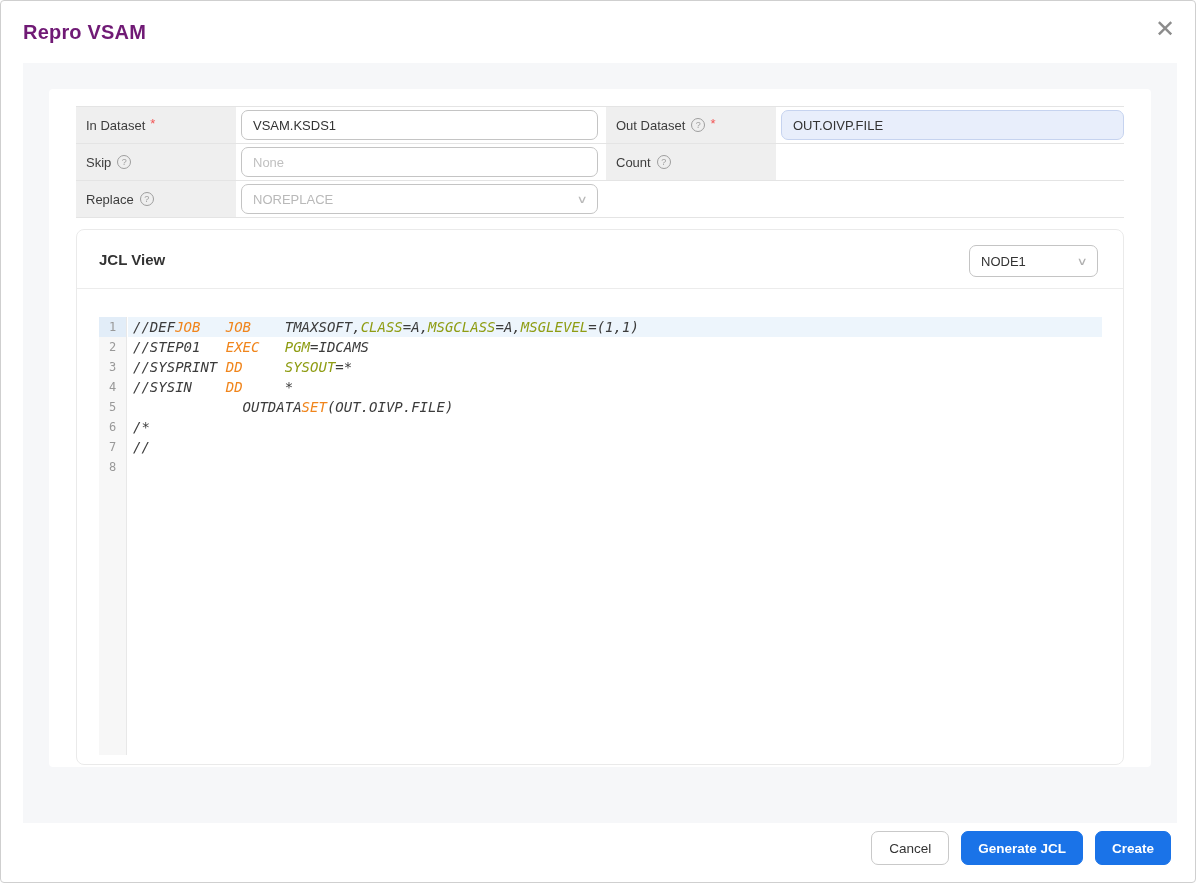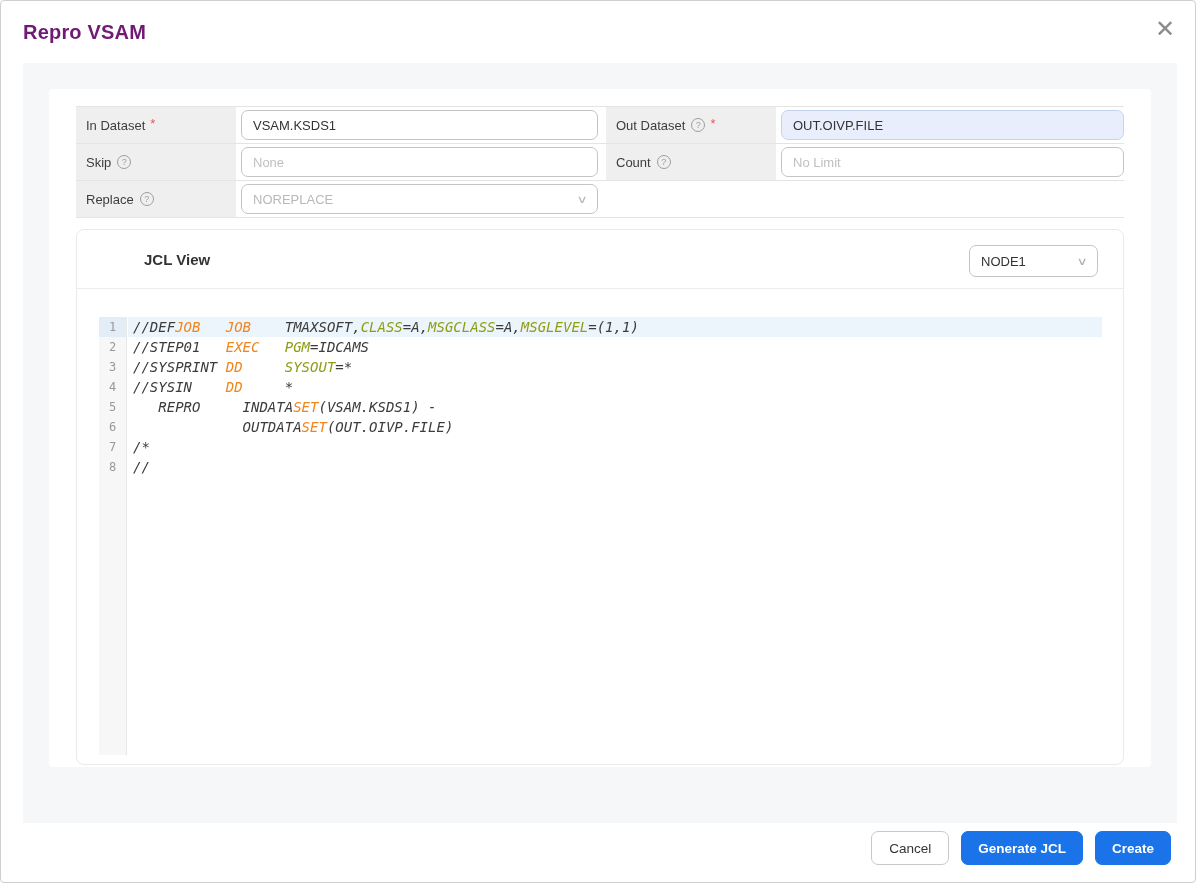--- a/index.html
+++ b/index.html
@@ -30,21 +30,21 @@
   .fld{display:flex;align-items:center;padding-left:5px;}
   .fld input{width:100%;height:30px;border:1px solid #c4c4c4;border-radius:7px;padding:12px 11px;font-size:13px;color:#333;background:#fff;outline:none;font-family:"Liberation Sans",sans-serif;}
   .fld input::placeholder{color:#c0c0c0;}
   .fld input.filled-focus{background:var(--focus-field-bg);border-color:#c6d3ef;}
   .selectbox{width:100%;height:30px;border:1px solid #c4c4c4;border-radius:7px;padding:0 11px;font-size:13px;color:#b9b9b9;background:#fff;display:flex;align-items:center;justify-content:space-between;cursor:pointer;}
   .chev{color:#b9b9b9;font-size:11px;transform:scaleX(1.4);}
 
   
   .jcl-card{position:absolute;left:27px;top:140px;width:1048px;height:536px;border:1px solid #eaeaea;border-radius:8px;background:#fff;}
   .jcl-header{position:relative;height:59px;border-bottom:1px solid #ececec;}
-  .jcl-title{position:absolute;left:22px;top:50%;transform:translateY(-50%);font-size:15px;font-weight:700;color:#333;margin-left:45px;}
+  .jcl-title{position:absolute;left:22px;top:50%;transform:translateY(-50%);font-size:15px;font-weight:700;color:#333;}
   .node-select{position:absolute;right:25px;top:15px;width:129px;height:32px;border:1px solid #c4c4c4;border-radius:7px;padding:0 11px;font-size:13px;color:#333;display:flex;align-items:center;justify-content:space-between;cursor:pointer;background:#fff;}
   .node-select .chev{color:#b0b0b0;}
 
   
   .editor{position:absolute;left:22px;top:87px;width:1003px;height:438px;font-family:"DejaVu Sans Mono","Liberation Mono",monospace;}
   .gutter{position:absolute;left:0;top:0;bottom:0;width:28px;background:#f7f7f7;border-right:1px solid #e8e8e8;}
   .gnum{height:20px;line-height:20px;font-size:12px;color:#999;text-align:center;}
   .gnum.hl{background:var(--gutter-highlight);}
   .code{position:absolute;left:29px;top:0;right:0;font-style:italic;}
   .cline{height:20px;line-height:20px;font-size:14px;white-space:pre;padding-left:5px;color:var(--tok-default);}
@@ -95,23 +95,20 @@
               <span class="help">?</span>
           </div>
           <div class="fld">
             <input type="text" placeholder="None" style="">
           </div>
           <div></div>
           <div class="lbl">
             <span class="txt">Count</span>
               <span class="help">?</span>
           </div>
-          <div class="fld">
-            <input type="text" placeholder="No Limit" style="">
-          </div>
         </div>
 
         <div class="frow">
           <div class="lbl">
             <span class="txt">Replace</span>
               <span class="help">?</span>
           </div>
           <div class="fld">
             <div class="selectbox">
               <span>NOREPLACE</span>
@@ -141,21 +138,20 @@
               <div class="gnum">5</div>
               <div class="gnum">6</div>
               <div class="gnum">7</div>
               <div class="gnum">8</div>
             </div>
           <div class="code">
               <div class="cline hl"><span class="tok-d">//DEF</span><span class="tok-o">JOB</span><span class="tok-d">   </span><span class="tok-o">JOB</span><span class="tok-d">    TMAXSOFT,</span><span class="tok-g">CLASS</span><span class="tok-d">=A,</span><span class="tok-g">MSGCLASS</span><span class="tok-d">=A,</span><span class="tok-g">MSGLEVEL</span><span class="tok-d">=(1,1)</span></div>
               <div class="cline"><span class="tok-d">//STEP01   </span><span class="tok-o">EXEC</span><span class="tok-d">   </span><span class="tok-g">PGM</span><span class="tok-d">=IDCAMS</span></div>
               <div class="cline"><span class="tok-d">//SYSPRINT </span><span class="tok-o">DD</span><span class="tok-d">     </span><span class="tok-g">SYSOUT</span><span class="tok-d">=*</span></div>
               <div class="cline"><span class="tok-d">//SYSIN    </span><span class="tok-o">DD</span><span class="tok-d">     *</span></div>
-              <div class="cline"><span class="tok-d">   REPRO     INDATA</span><span class="tok-o">SET</span><span class="tok-d">(VSAM.KSDS1) -</span></div>
               <div class="cline"><span class="tok-d">             OUTDATA</span><span class="tok-o">SET</span><span class="tok-d">(OUT.OIVP.FILE)</span></div>
               <div class="cline"><span class="tok-d">/*</span></div>
               <div class="cline"><span class="tok-d">//</span></div>
             </div>
         </div>
       </div>
 
     </div>
   </div>
 

